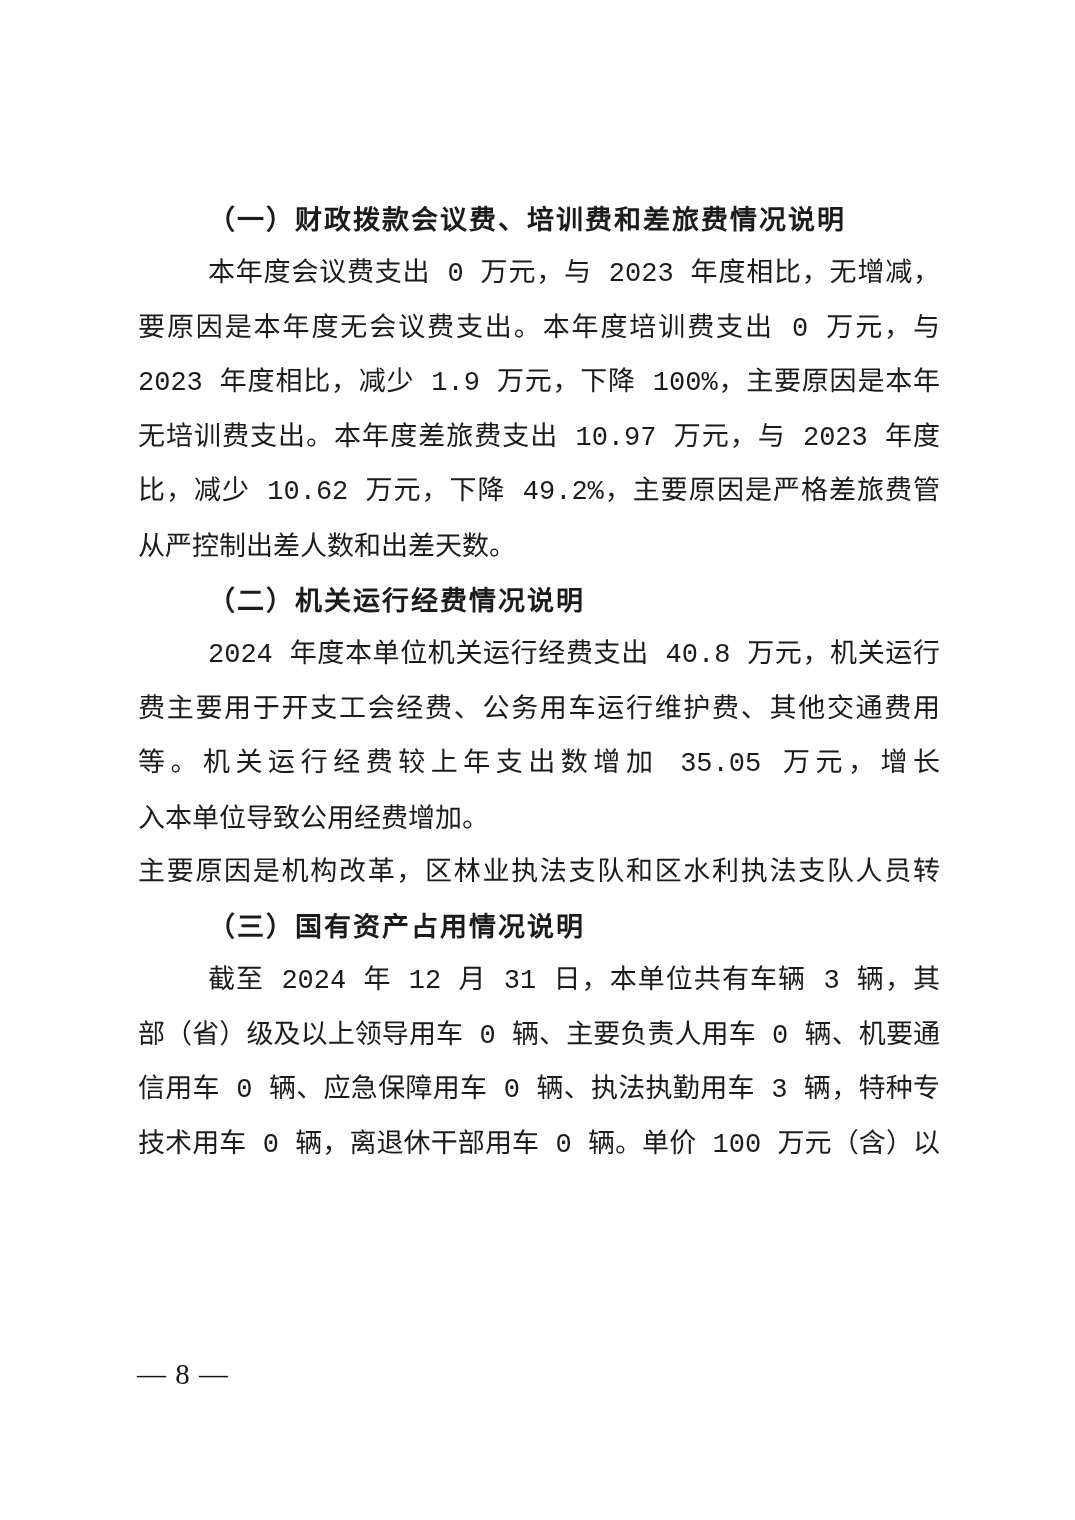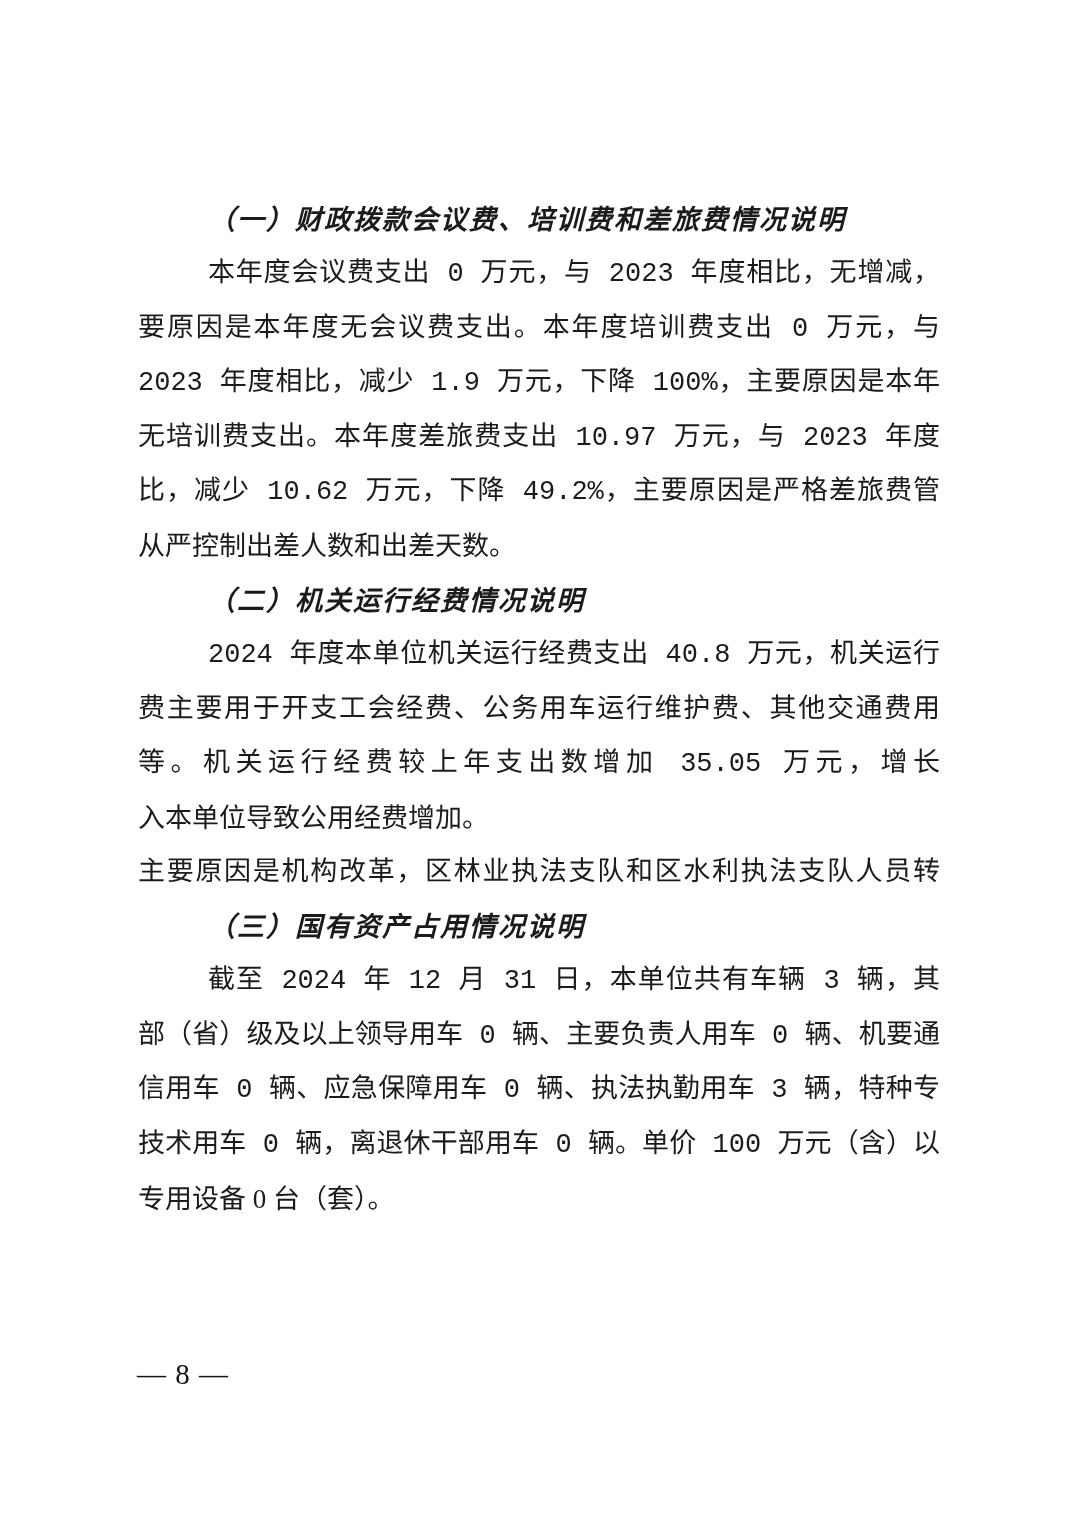--- a/index.html
+++ b/index.html
@@ -25,21 +25,20 @@
   .line {
     height: 54.4px;
     line-height: 54.4px;
     font-size: 27px;
     overflow: hidden;
   }
   .line.heading {
     font-weight: 700;
     text-indent: 70px;
     letter-spacing: 2px;
-    font-style: italic;
   }
   .line.indent {
     text-indent: 70px;
   }
   .line.fill {
     text-align: justify;
     text-align-last: justify;
     font-family: Liberation Mono, monospace;
   }
   .pageno {
@@ -69,16 +68,15 @@
       <div class="line body indent fill">2024 年度本单位机关运行经费支出 40.8 万元，机关运行经</div>
       <div class="line body fill">费主要用于开支工会经费、公务用车运行维护费、其他交通费用</div>
       <div class="line body fill">等。机关运行经费较上年支出数增加 35.05 万元，增长 68.4%，</div>
       <div class="line body">入本单位导致公用经费增加。</div>
       <div class="line body fill">主要原因是机构改革，区林业执法支队和区水利执法支队人员转</div>
       <div class="line heading">（三）国有资产占用情况说明</div>
       <div class="line body indent fill">截至 2024 年 12 月 31 日，本单位共有车辆 3 辆，其中，副</div>
       <div class="line body fill">部（省）级及以上领导用车 0 辆、主要负责人用车 0 辆、机要通</div>
       <div class="line body fill">信用车 0 辆、应急保障用车 0 辆、执法执勤用车 3 辆，特种专业</div>
       <div class="line body fill">技术用车 0 辆，离退休干部用车 0 辆。单价 100 万元（含）以上</div>
-      <div class="line body">专用设备 0 台（套）。</div>
     </div>
   <div class="pageno">— 8 —</div>
 </div>
 
 </body></html>

